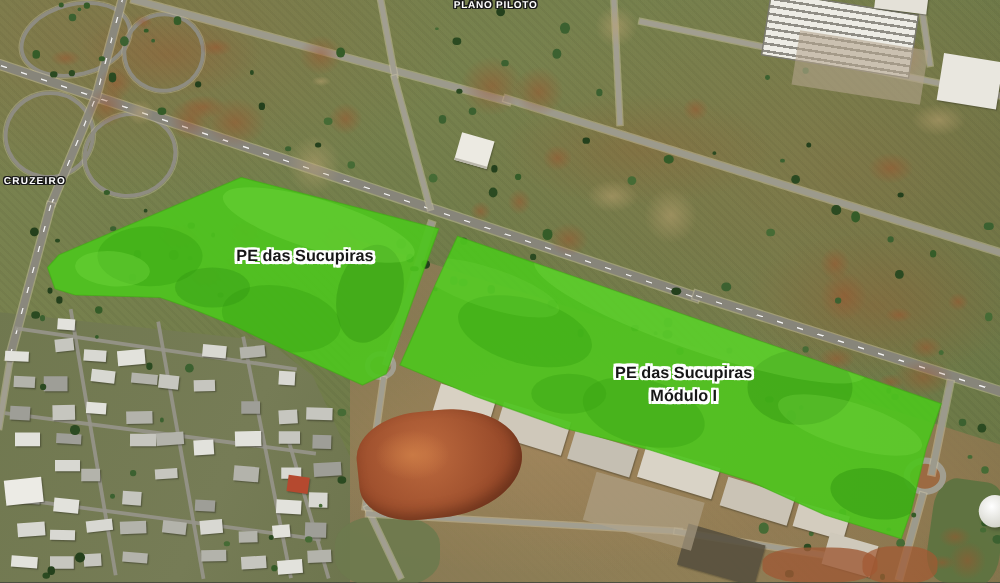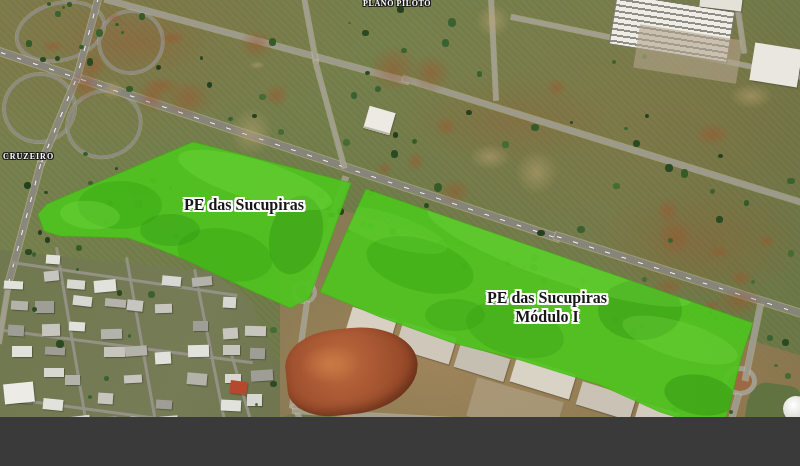--- a/index.html
+++ b/index.html
@@ -1,17 +1,17 @@
 <!DOCTYPE html>
 <html><head>
 <meta charset="utf-8">
 <style>
   html,body{margin:0;padding:0;background:#3a3a3a;}
-  .stage{position:relative;width:800px;height:417px;overflow:hidden;
-         font-family:Liberation Serif, serif;}
+  .stage{position:relative;width:800px;height:466px;overflow:hidden;
+         font-family:Liberation Sans, sans-serif;}
   
   .terrain{position:absolute;inset:0;z-index:0;
     background:
       repeating-linear-gradient(45deg, rgba(0,0,0,.035) 0 2px, transparent 2px 5px),
       radial-gradient(420px 200px at 12% 6%, rgba(146,104,66,.38), transparent 65%),
       radial-gradient(500px 260px at 85% 30%, rgba(150,100,60,.28), transparent 65%),
       radial-gradient(600px 300px at 50% 10%, rgba(128,136,82,.5), transparent 70%),
       radial-gradient(500px 250px at 90% 90%, rgba(110,122,70,.55), transparent 70%),
       linear-gradient(100deg,#79824f,#6f7b49 45%,#747f4d 75%,#6b7847);}
   .zone{position:absolute;z-index:1;}
@@ -38,21 +38,21 @@
     border-radius:45% 55% 60% 40%;box-shadow:inset -4px -5px 10px rgba(60,25,10,.45);}
   .dome{position:absolute;z-index:6;border-radius:50%;
     background:radial-gradient(circle at 40% 35%, #ffffff, #d7d7cf 70%, #b9b9b0);
     box-shadow:2px 2px 3px rgba(40,40,30,.4);}
   .overlay-svg{position:absolute;inset:0;z-index:7;}
   .place-label{position:absolute;z-index:8;color:#fff;font-size:8px;font-weight:bold;
     letter-spacing:.6px;white-space:nowrap;
     text-shadow:-1px 0 0 #1a1a1a,1px 0 0 #1a1a1a,0 -1px 0 #1a1a1a,0 1px 0 #1a1a1a,
       -1px -1px 0 #1a1a1a,1px 1px 0 #1a1a1a,-1px 1px 0 #1a1a1a,1px -1px 0 #1a1a1a;}
   .area-label{position:absolute;z-index:9;width:190px;text-align:center;color:#171717;
-    font-size:16px;line-height:19px;font-weight:bold;white-space:nowrap;
+    font-size:13px;line-height:19px;font-weight:bold;white-space:nowrap;
     text-shadow:-2px 0 0 #fff,2px 0 0 #fff,0 -2px 0 #fff,0 2px 0 #fff,
       -2px -2px 0 #fff,2px 2px 0 #fff,-2px 2px 0 #fff,2px -2px 0 #fff,
       -1px -2px 0 #fff,1px 2px 0 #fff,-2px 1px 0 #fff,2px -1px 0 #fff;}
 </style>
 </head>
 <body>
 
 <div class="stage">
   <div class="terrain"></div>
 
@@ -397,21 +397,21 @@
         <ellipse cx="640" cy="310" rx="42" ry="30" fill="#2f9210" fill-opacity="0.4"></ellipse>
         <ellipse cx="700" cy="395" rx="36" ry="20" fill="#2f9210" fill-opacity="0.45" transform="rotate(10 700 395)"></ellipse>
         <ellipse cx="455" cy="315" rx="30" ry="16" fill="#37a312" fill-opacity="0.4"></ellipse>
         <ellipse cx="560" cy="255" rx="140" ry="26" fill="#7ee04a" fill-opacity="0.28" transform="rotate(19 560 255)"></ellipse>
         <ellipse cx="680" cy="340" rx="60" ry="18" fill="#7ee04a" fill-opacity="0.25" transform="rotate(17 680 340)"></ellipse>
         <ellipse cx="390" cy="230" rx="60" ry="16" fill="#69d238" fill-opacity="0.3" transform="rotate(18 390 230)"></ellipse>
       </g>
     </svg>
 
   <div class="place-label" style="left:363px;top:-1px;">PLANO PILOTO</div>
-  <div class="place-label" style="left:3px;top:152px;letter-spacing:1px;">CRUZEIRO</div>
+  <div class="place-label" style="left:3px;top:140px;letter-spacing:1px;">CRUZEIRO</div>
 
   <div class="area-label" style="left:149px;top:195px;">
     <div>PE das Sucupiras</div>
   </div>
   <div class="area-label" style="left:452px;top:288px;">
     <div>PE das Sucupiras</div>
     <div>Módulo I</div>
   </div>
 </div>
 

